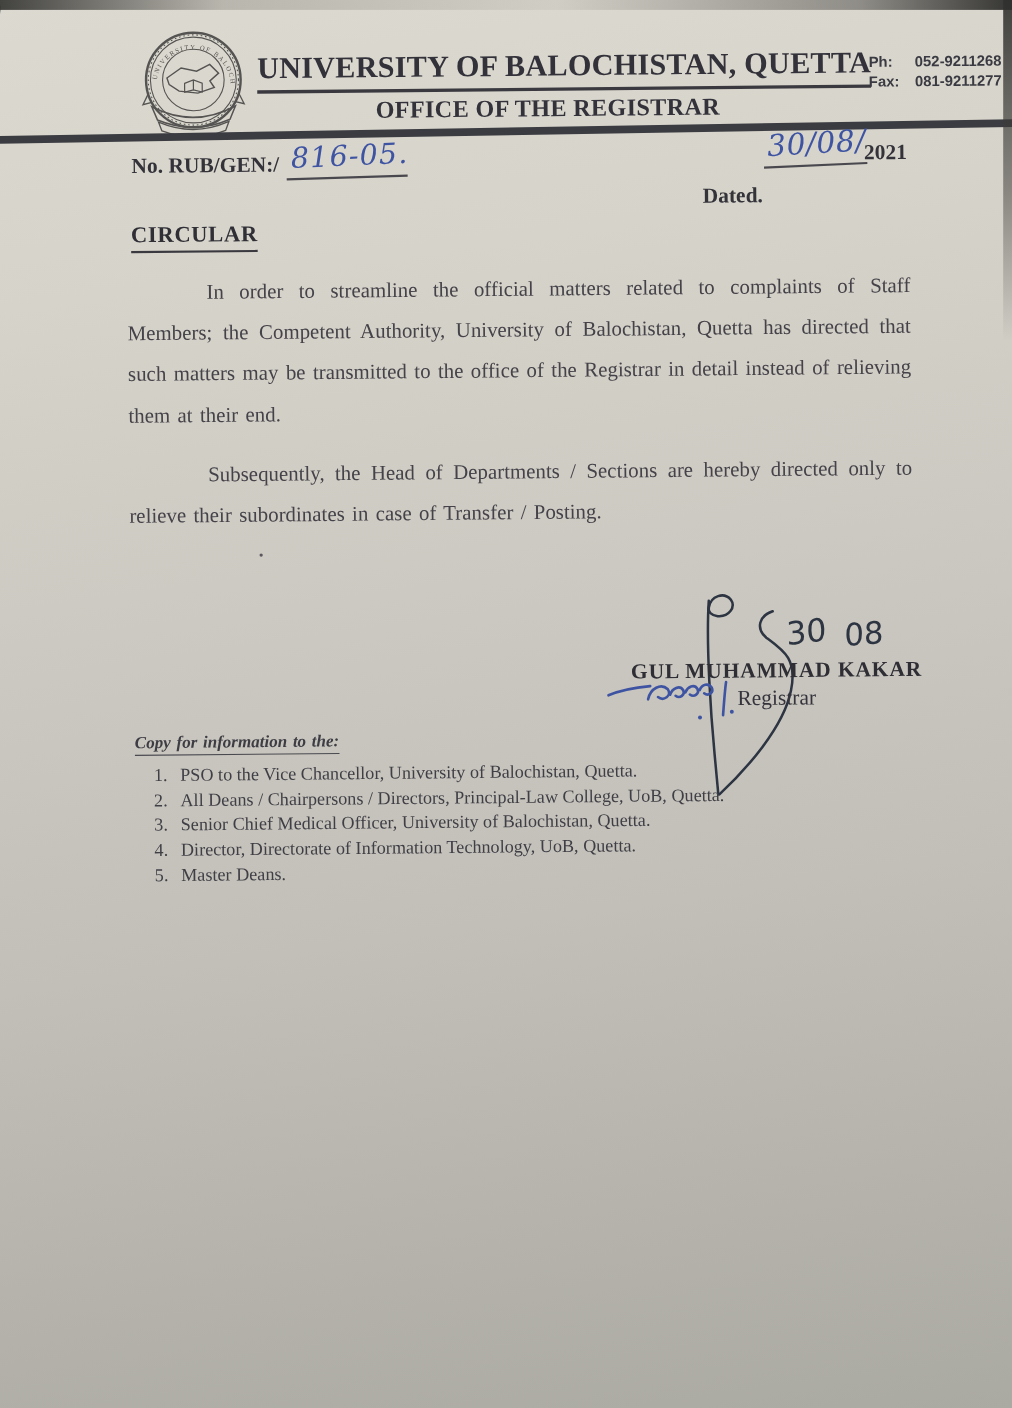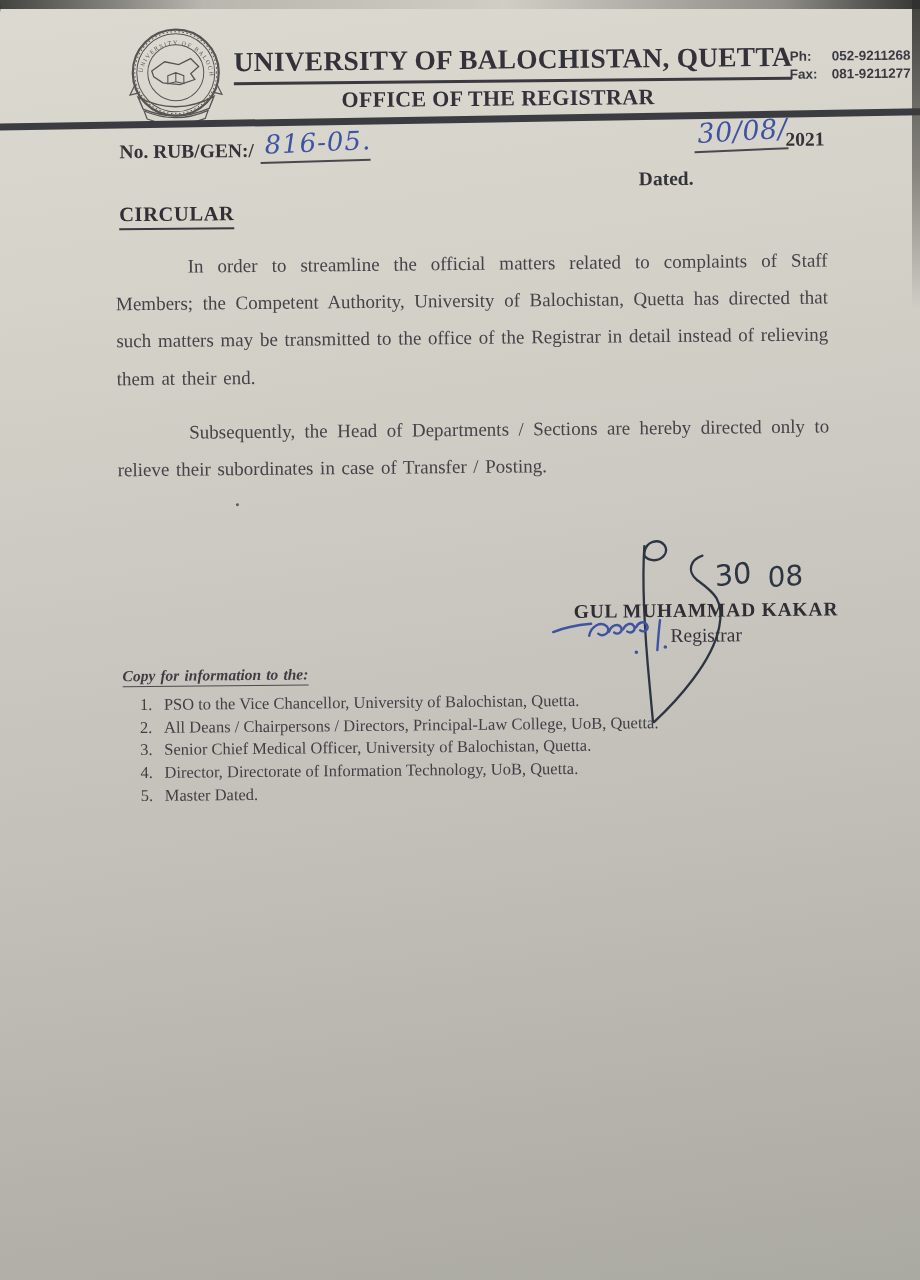--- a/index.html
+++ b/index.html
@@ -163,18 +163,18 @@
       <div class="cc-row">
         <span class="cc-num">3.</span>
         <span class="cc-text">Senior Chief Medical Officer, University of Balochistan, Quetta.</span>
       </div>
       <div class="cc-row">
         <span class="cc-num">4.</span>
         <span class="cc-text">Director, Directorate of Information Technology, UoB, Quetta.</span>
       </div>
       <div class="cc-row">
         <span class="cc-num">5.</span>
-        <span class="cc-text">Master Dated.</span>
+        <span class="cc-text">Master Deans.</span>
       </div>
     </div>
 
   </div>
 </div>
 
 </body></html>

